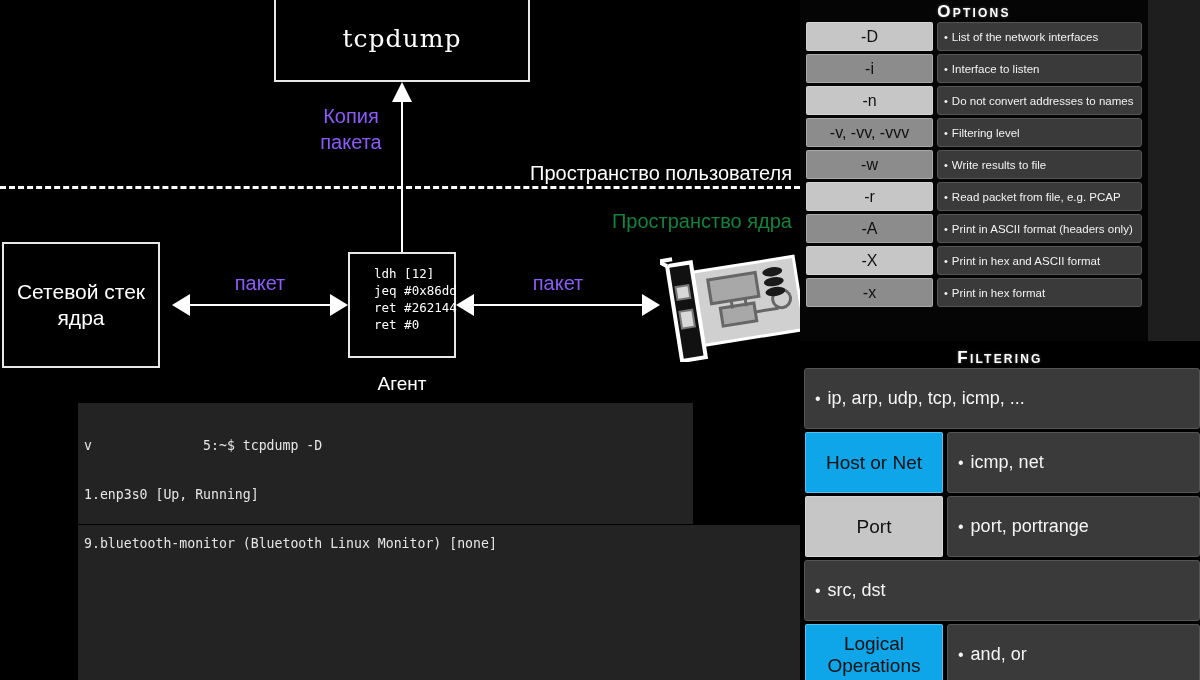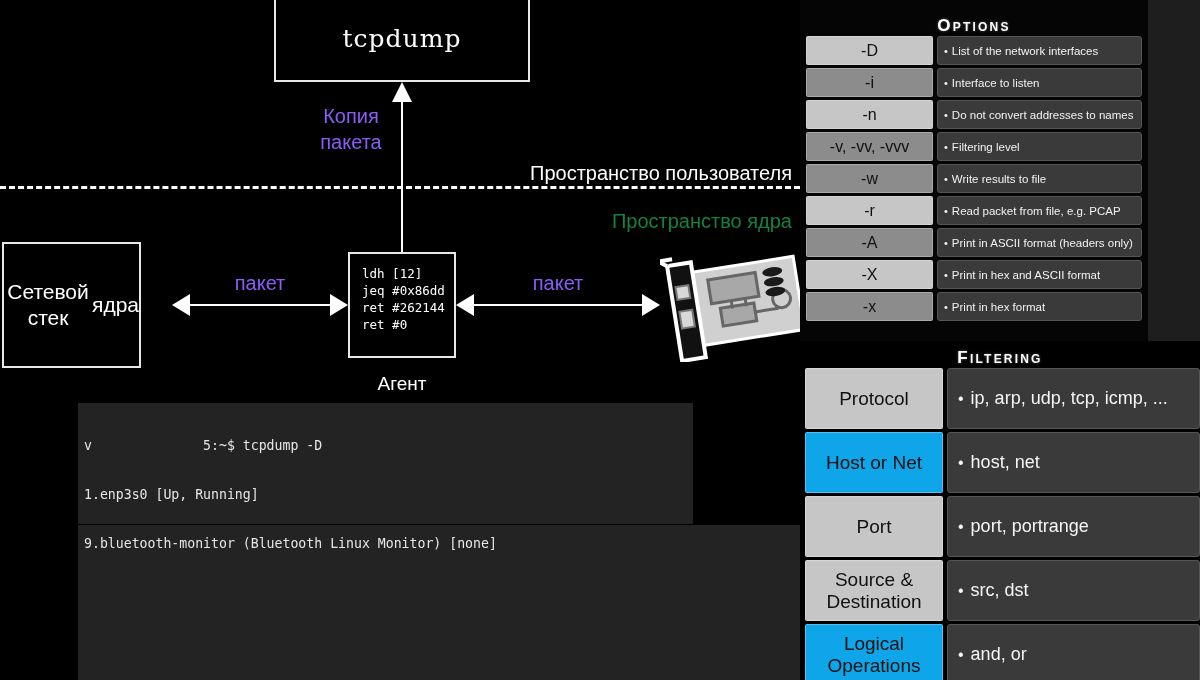--- a/index.html
+++ b/index.html
@@ -26,28 +26,29 @@
     text-align: center;
   }
 
   #tcpdump-box {
     left: 274px; top: -6px; width: 256px; height: 88px;
     font-family: "DejaVu Serif", serif;
     font-size: 25px; letter-spacing: 1px;
   }
 
   #netstack-box {
-    left: 2px; top: 242px; width: 139px; height: 126px;
+    left: 2px; top: 242px; width: 158px; height: 126px;
+    flex-direction: column;
     font-size: 21px; line-height: 1.25;
   }
 
   #agent-box {
     left: 348px; top: 252px; width: 108px; height: 106px;
     align-items: flex-start; justify-content: flex-start;
-    padding: 12px 0 0 12px;
+    padding: 12px 0 0 24px;
   }
   #agent-code {
     font-family: "DejaVu Sans Mono", monospace;
     font-size: 12.5px; line-height: 1.35;
     color: #fff; text-align: left; white-space: pre;
   }
   #agent-label {
     position: absolute; left: 348px; top: 373px; width: 108px;
     text-align: center; color: #fff; font-size: 19px;
   }
@@ -114,21 +115,21 @@
     background: #000;
   }
 
   .panel-title {
     text-align: center; color: #fff;
     font-size: 17px; font-weight: bold;
     letter-spacing: 2.2px;
     font-variant: small-caps;
     text-shadow: 0 0 3px rgba(255,255,255,.35);
   }
-  #options-title { padding-top: 16px; }
+  #options-title { padding-top: 2px; }
   #filtering-title { padding-top: 7px; }
 
   .opt-row {
     display: flex; align-items: stretch;
     margin: 0 6px 3px 6px; height: 29px;
   }
   .opt-key {
     width: 127px; flex: 0 0 127px;
     display: flex; align-items: center; justify-content: center;
     color: #111; font-size: 16px;
@@ -317,42 +318,40 @@
             <span>Print in hex format</span>
           </div>
         </div>
       </div>
   </div>
 
   <div id="panel-right-bottom">
     <div class="panel-title" id="filtering-title">Filtering</div>
     <div id="filtering-rows">
         <div class="filt-row">
-          <div class="filt-key light">Protocol</div>
           <div class="filt-val">
             <span class="bullet">•</span>
             <span>ip, arp, udp, tcp, icmp, ...</span>
           </div>
         </div>
         <div class="filt-row">
           <div class="filt-key dark">Host or Net</div>
           <div class="filt-val">
             <span class="bullet">•</span>
-            <span>host, net</span>
+            <span>icmp, net</span>
           </div>
         </div>
         <div class="filt-row">
           <div class="filt-key light">Port</div>
           <div class="filt-val">
             <span class="bullet">•</span>
             <span>port, portrange</span>
           </div>
         </div>
         <div class="filt-row">
-          <div class="filt-key light">Source &amp;<br>Destination</div>
           <div class="filt-val">
             <span class="bullet">•</span>
             <span>src, dst</span>
           </div>
         </div>
         <div class="filt-row">
           <div class="filt-key dark">Logical<br>Operations</div>
           <div class="filt-val">
             <span class="bullet">•</span>
             <span>and, or</span>

